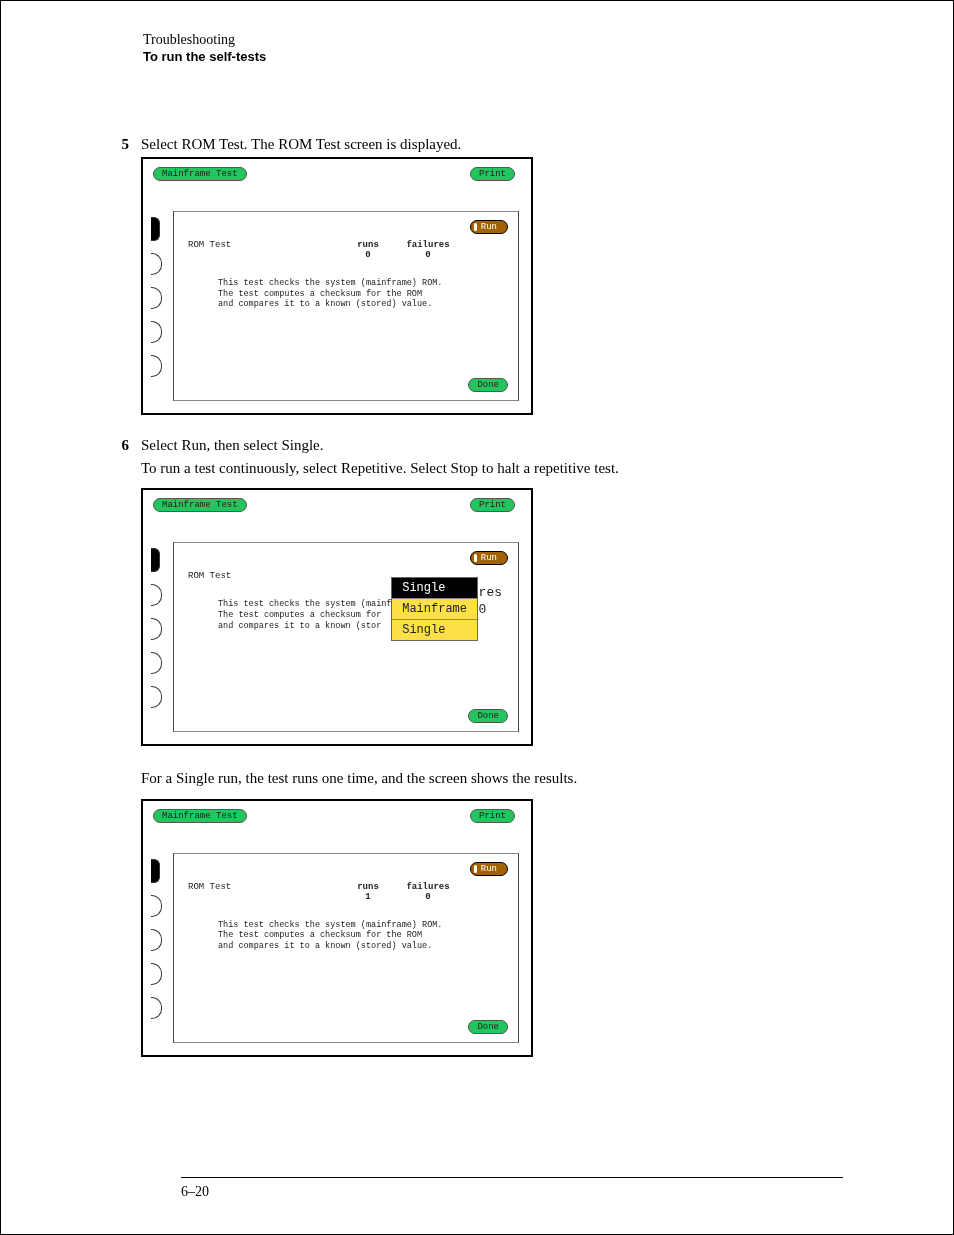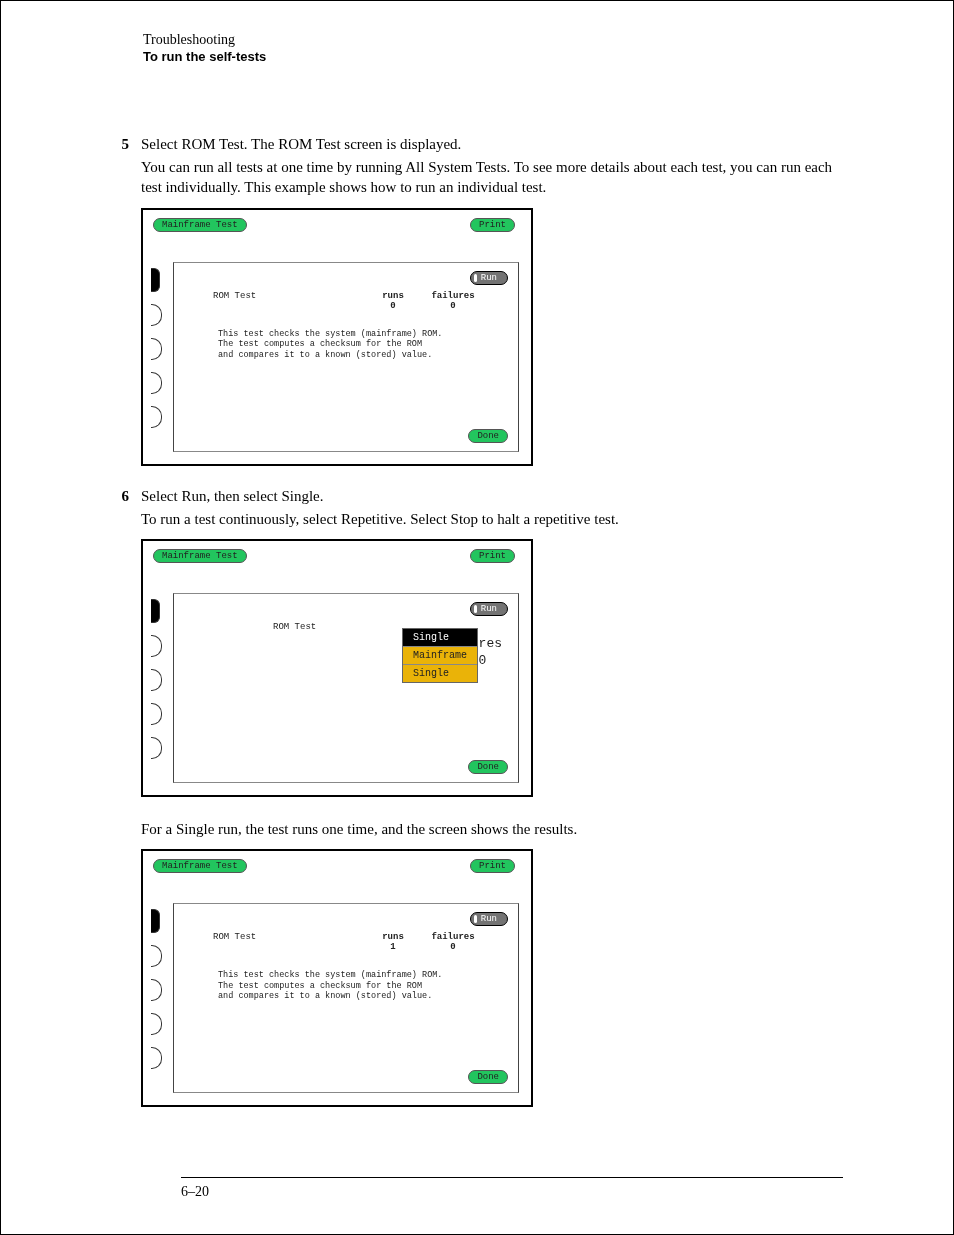--- a/index.html
+++ b/index.html
@@ -68,21 +68,21 @@
     padding: 1px 8px;
     font-size: 9px;
     background: #22c55e;
   }
   .pill-dark {
     display: inline-block;
     border: 1px solid #000;
     border-radius: 7px;
     padding: 1px 10px;
     font-size: 9px;
-    background: #737373;
+    background: #a16207;
     color: #fff;
     position: relative;
   }
   .pill-dark::before {
     content: "";
     position: absolute;
     left: 3px; top: 2px; bottom: 2px;
     width: 3px;
     background: #fff;
     border-radius: 2px;
@@ -124,21 +124,20 @@
     box-sizing: border-box;
   }
   .run-btn-row {
     display: flex;
     justify-content: flex-end;
     margin-bottom: 6px;
   }
   .stats-row {
     display: flex;
     margin-bottom: 4px;
-    justify-content: center;
   }
   .stats-label {
     width: 150px;
   }
   .stats-col {
     width: 60px;
     text-align: center;
     font-weight: bold;
   }
   .desc-block {
@@ -149,23 +148,23 @@
   }
   .done-row {
     position: absolute;
     bottom: 8px;
     right: 10px;
   }
   .popup {
     position: absolute;
     top: 34px;
     right: 40px;
-    background: #eab308;
+    background: #fde047;
     border: 1px solid #666;
-    font-size: 10px;
+    font-size: 12px;
   }
   .popup-item {
     padding: 3px 10px;
     border-bottom: 1px solid #888;
   }
   .popup-item.selected {
     background: #000;
     color: #fff;
   }
   .popup-item:last-child {
@@ -200,21 +199,20 @@
 
   <div class="header-area">
     <div>Troubleshooting</div>
     <div class="header-sub">To run the self-tests</div>
   </div>
 
   <div class="step">
     <div class="step-num">5</div>
     <div class="step-title">Select ROM Test.  The ROM Test screen is displayed.</div>
   </div>
-  <div class="step-body">You can run all tests at one time by running All System Tests.  To see more details about  each test, you can run each test individually.  This example shows how to run an individual test.</div>
 
   <div class="screenshot">
     <div class="top-row">
       <span class="pill">Mainframe Test</span>
       <span class="pill">Print</span>
     </div>
     <div class="softkeys">
       <div class="softkey filled"></div>
       <div class="softkey"></div>
       <div class="softkey"></div>
@@ -269,20 +267,25 @@
       <div class="run-btn-row">
         <span class="pill-dark">Run</span>
       </div>
       <div class="stats-row">
         <div class="stats-label">ROM Test</div>
       </div>
       <div class="res-frag">
         <div>res</div>
         <div>0</div>
       </div>
+      <div class="desc-block">
+        <div>This test checks the system (mainf</div>
+        <div>The test computes a checksum for</div>
+        <div>and compares it to a known (stor</div>
+      </div>
       <div class="popup">
         <div class="popup-item selected">Single</div>
         <div class="popup-item">Mainframe</div>
         <div class="popup-item">Single</div>
       </div>
       <div class="done-row">
         <span class="pill">Done</span>
       </div>
     </div>
   </div>

